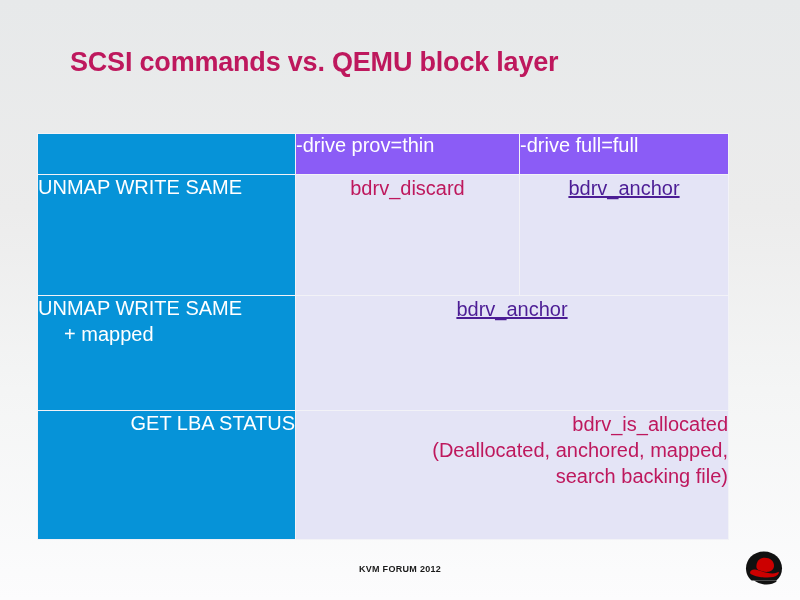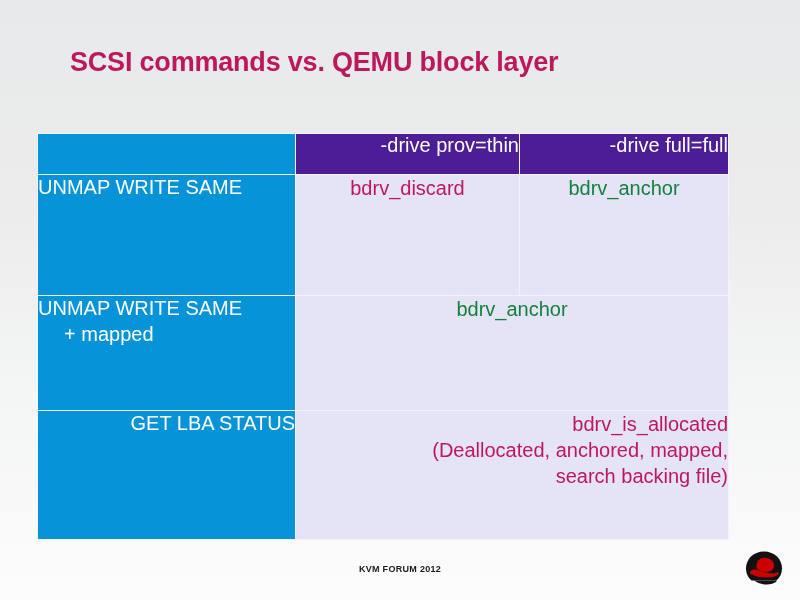--- a/index.html
+++ b/index.html
@@ -58,24 +58,24 @@
     padding: 0;
     vertical-align: top;
   }
 
   
   .hdr-blank {
     background: #0693d8;
     height: 40px;
   }
   .hdr {
-    background: #4c1d95;
+    background: #8b5cf6;
     color: #ffffff;
     font-size: 20px;
-    text-align: right;
+    text-align: left;
     vertical-align: middle;
     height: 40px;
     padding: 0 6px;
     white-space: nowrap;
   }
 
   
   .lbl {
     background: #0693d8;
     color: #ffffff;
@@ -90,21 +90,21 @@
   
   .val {
     background: #e4e4f6;
     color: #be185d;
     font-size: 20px;
     text-align: center;
     vertical-align: top;
     padding: 8px 6px 8px 6px;
     line-height: 1.3;
   }
-  .val.red { color: #15803d; }
+  .val.red { color: #4c1d95; text-decoration: underline; }
   .val .l { display: block; }
 
   
   tr.r-head td { height: 40px; }
   tr.r1 td { height: 120px; }
   tr.r2 td { height: 114px; }
   tr.r3 td { height: 128px; text-align: right; }
 
   
   .footer-text {

